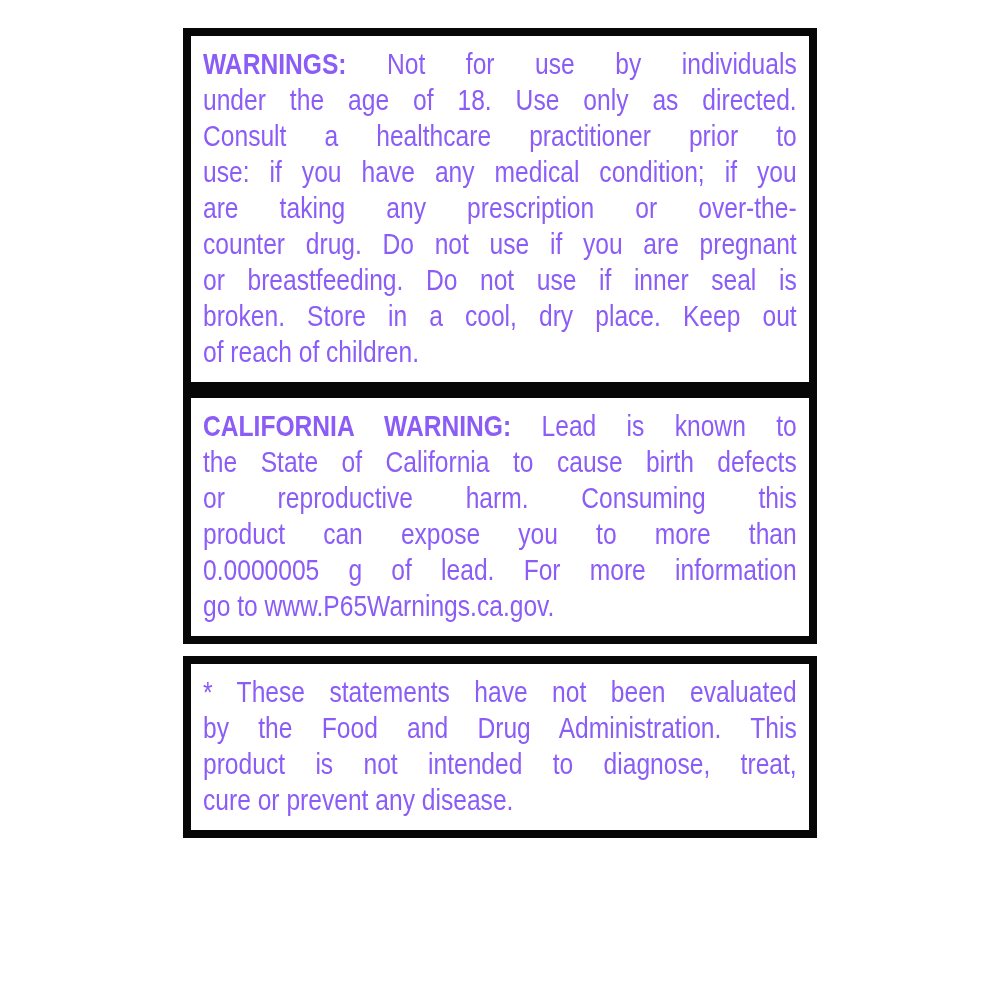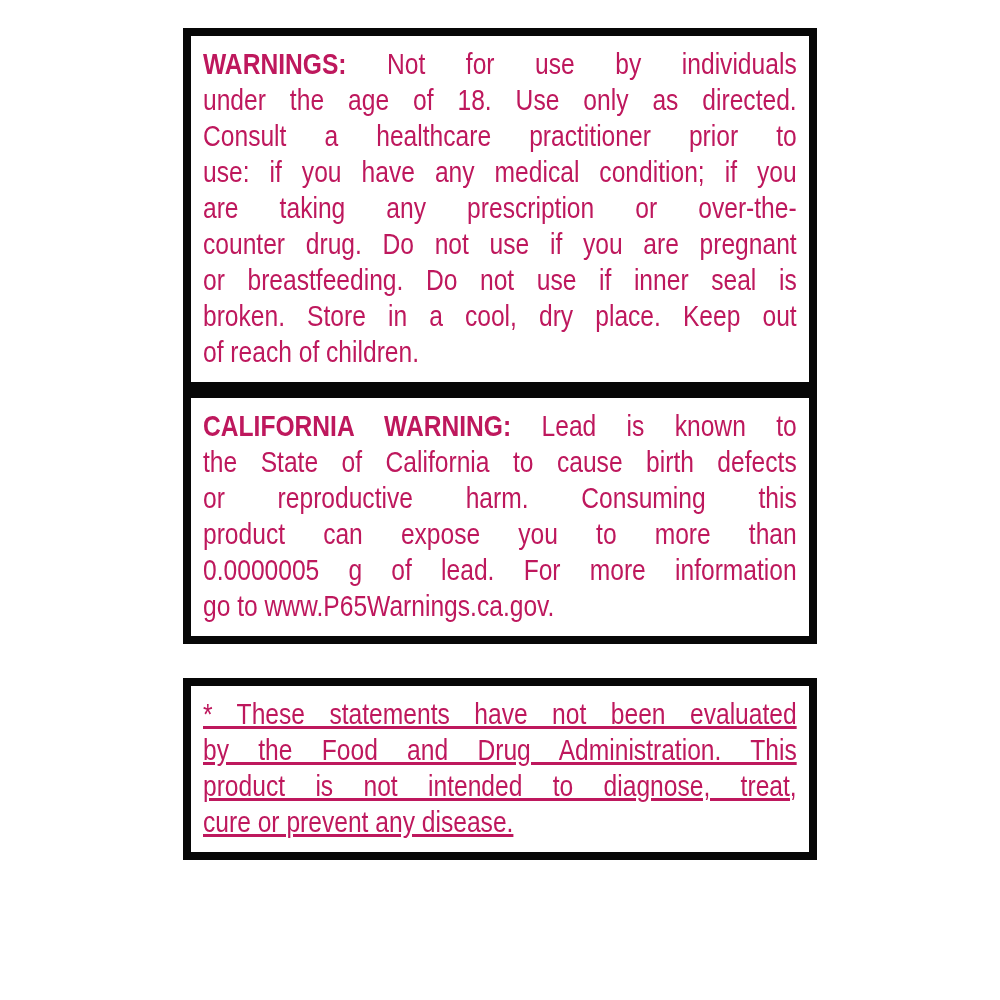--- a/index.html
+++ b/index.html
@@ -8,36 +8,36 @@
     background: #ffffff;
     width: 1000px;
     height: 1000px;
     overflow: hidden;
   }
   .page {
     width: 1000px;
     height: 1000px;
     background: #ffffff;
     font-family: "Liberation Sans", sans-serif;
-    color: #be185d;
+    color: #8b5cf6;
   }
   .wrap {
     width: 634px;
     margin: 0 auto;
     padding-top: 28px;
   }
   .box {
     border: 8px solid #070707;
     background: #ffffff;
     padding: 10px 12px 12px 12px;
     box-sizing: border-box;
   }
   
   .stack .box { margin: 0; }
-  .disclaimer-box { margin-top: 34px; text-decoration: underline; }
+  .disclaimer-box { margin-top: 12px; }
   .content {
     width: 724px;
     transform: scaleX(0.82);
     transform-origin: 0 0;
     font-size: 30px;
     line-height: 36px;
     letter-spacing: 0px;
   }
   .content.small {
     font-size: 28px;

